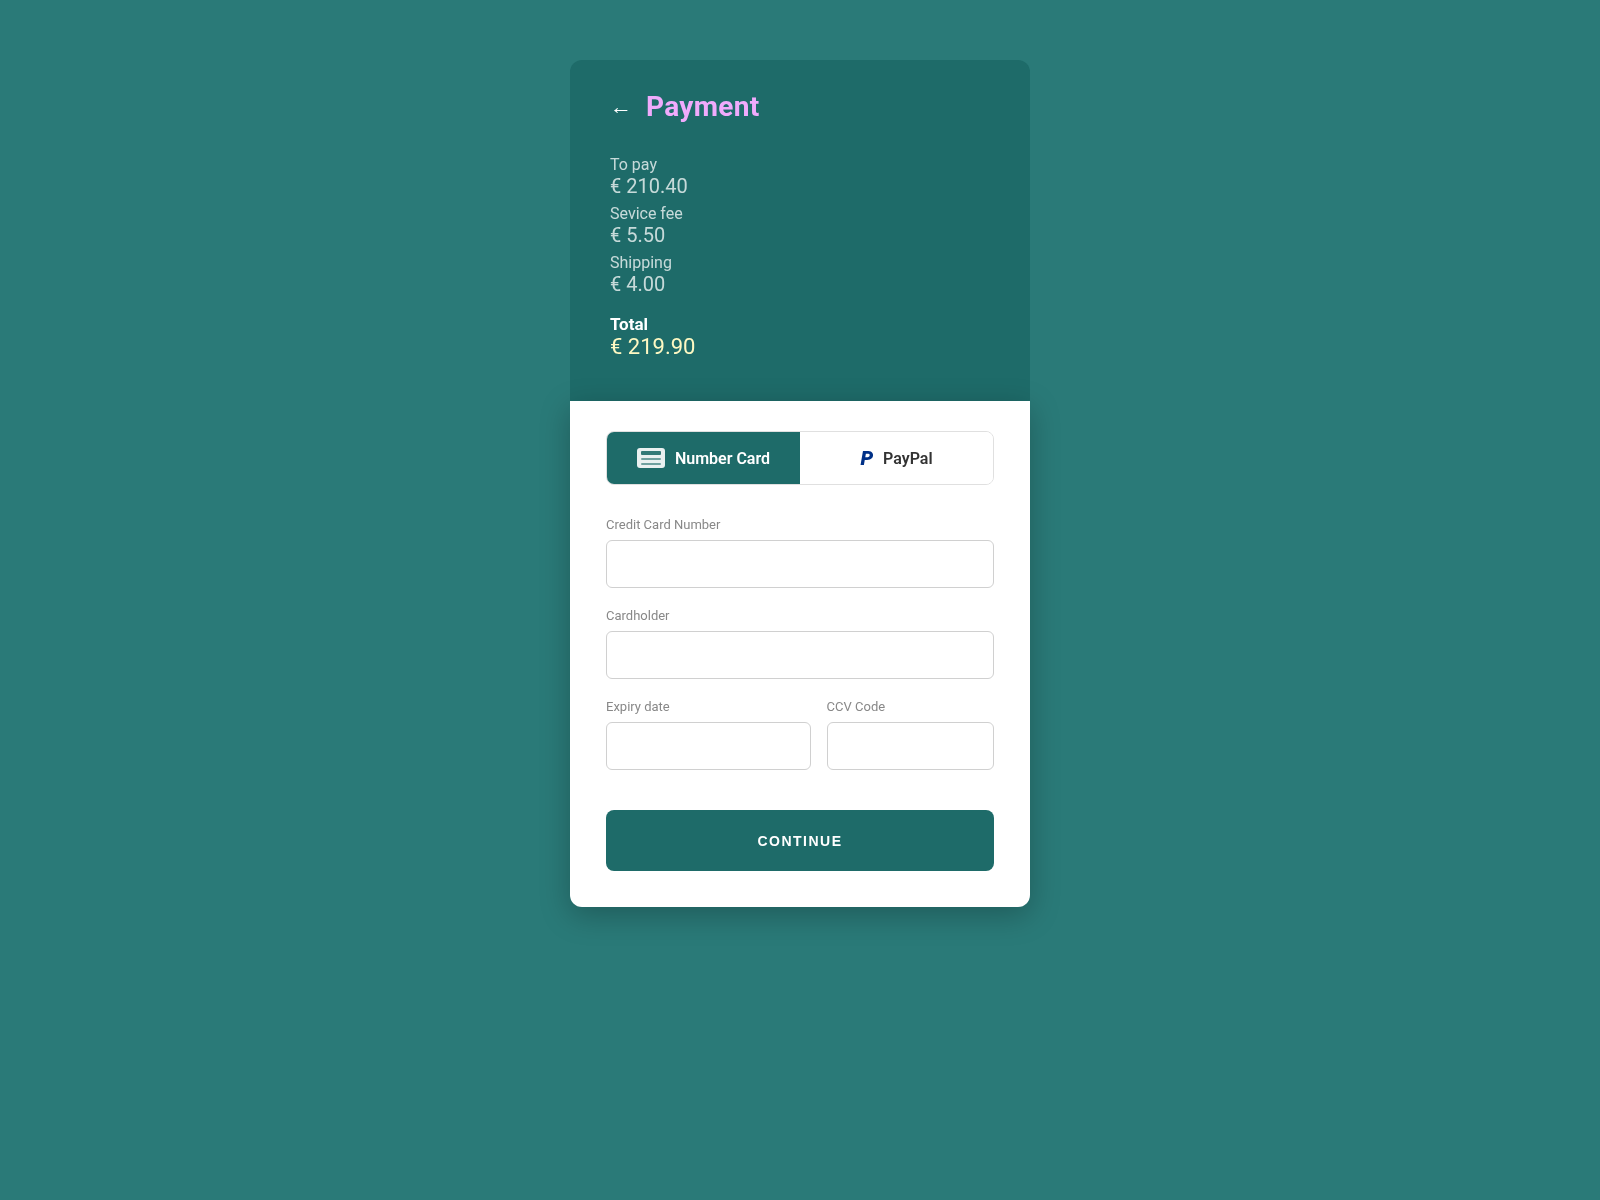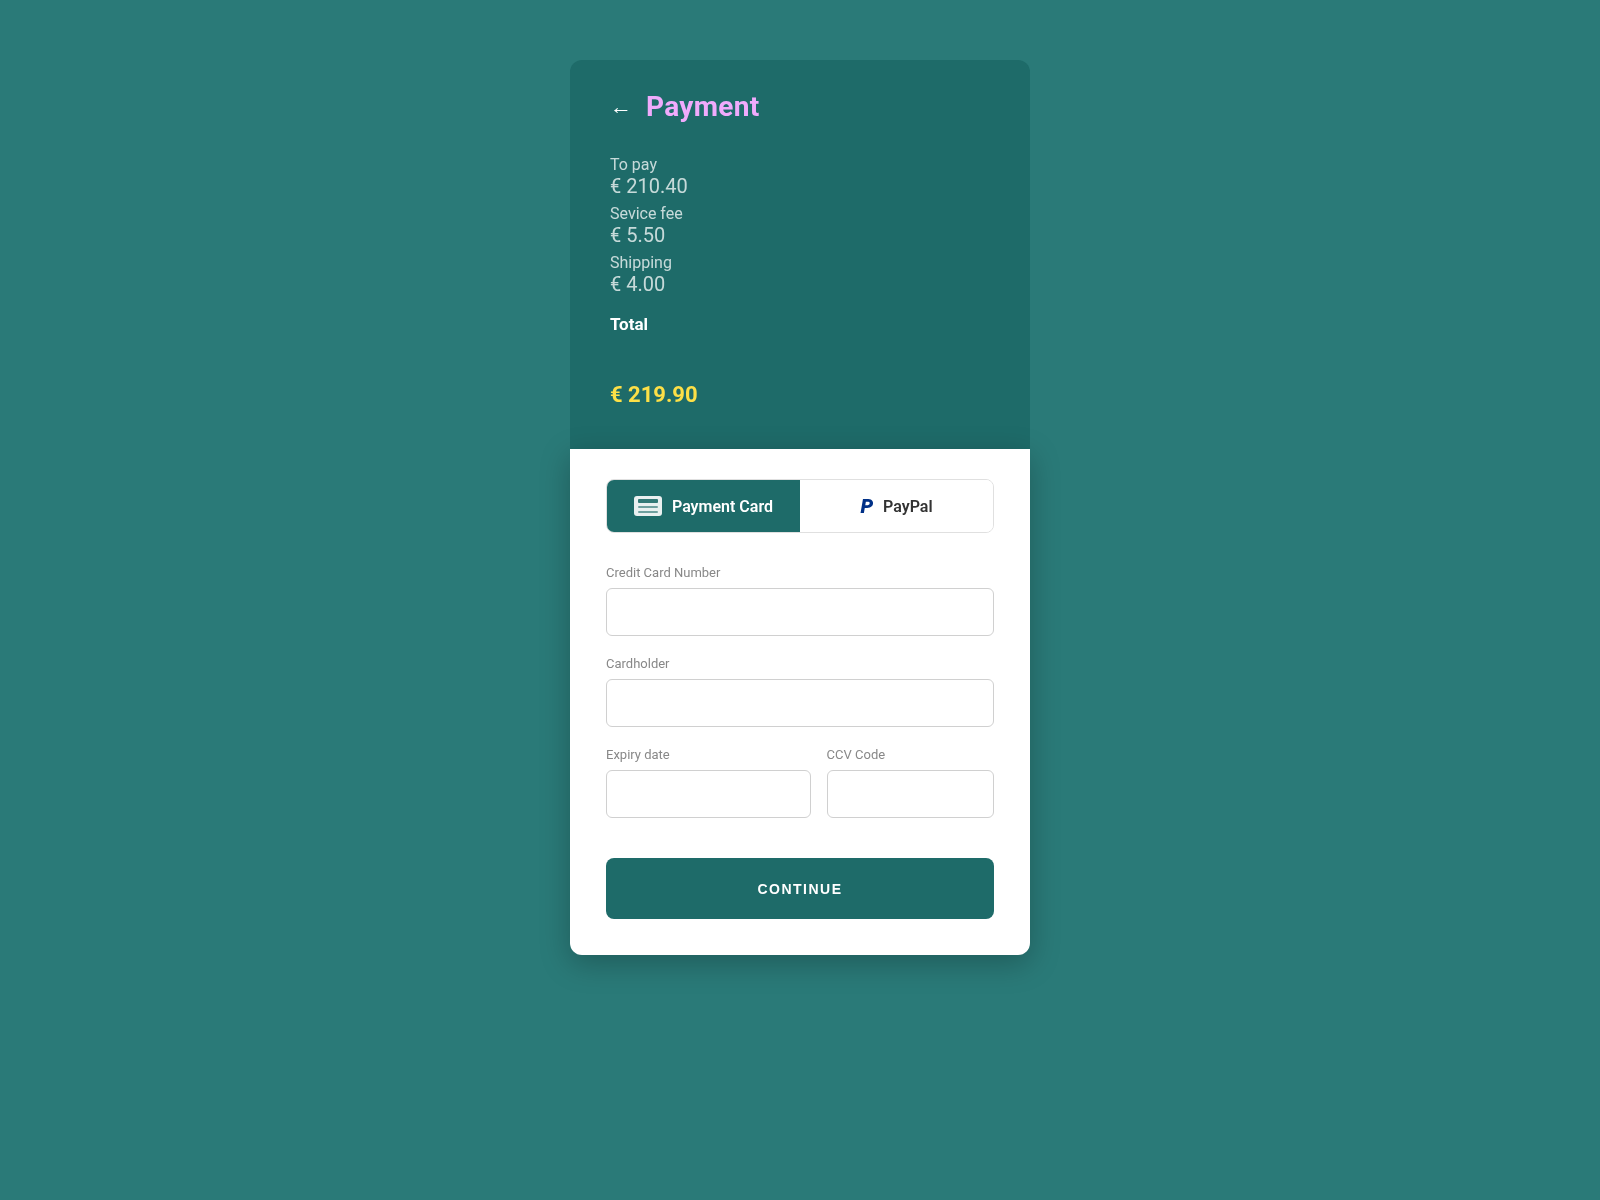--- a/index.html
+++ b/index.html
@@ -76,24 +76,23 @@
       font-weight: 400;
     }
 
     .price-row.total .label {
       color: #ffffff;
       font-weight: 700;
       font-size: 17px;
     }
 
     .price-row.total .value {
-      color: #fde047;
-      font-weight: 700;
+      color: #fef9c3;
+      font-weight: 400;
       font-size: 22px;
-      margin-top: 48px;
     }
 
     .divider-space {
       height: 12px;
     }
 
     
     .form-section {
       background-color: #ffffff;
       border-radius: 0 0 12px 12px;
@@ -259,21 +258,21 @@
   <div class="form-section">
 
     
     <div class="payment-tabs">
       <div class="tab active">
         <div class="credit-card-icon">
           <div class="stripe"></div>
           <div class="stripe thin"></div>
           <div class="stripe thin"></div>
         </div>
-        <span>Payment Card</span>
+        <span>Number Card</span>
       </div>
       <div class="tab inactive">
         <span class="paypal-icon">P</span>
         <span>PayPal</span>
       </div>
     </div>
 
     
     <div class="field-group">
       <label class="field-label">Credit Card Number</label>

